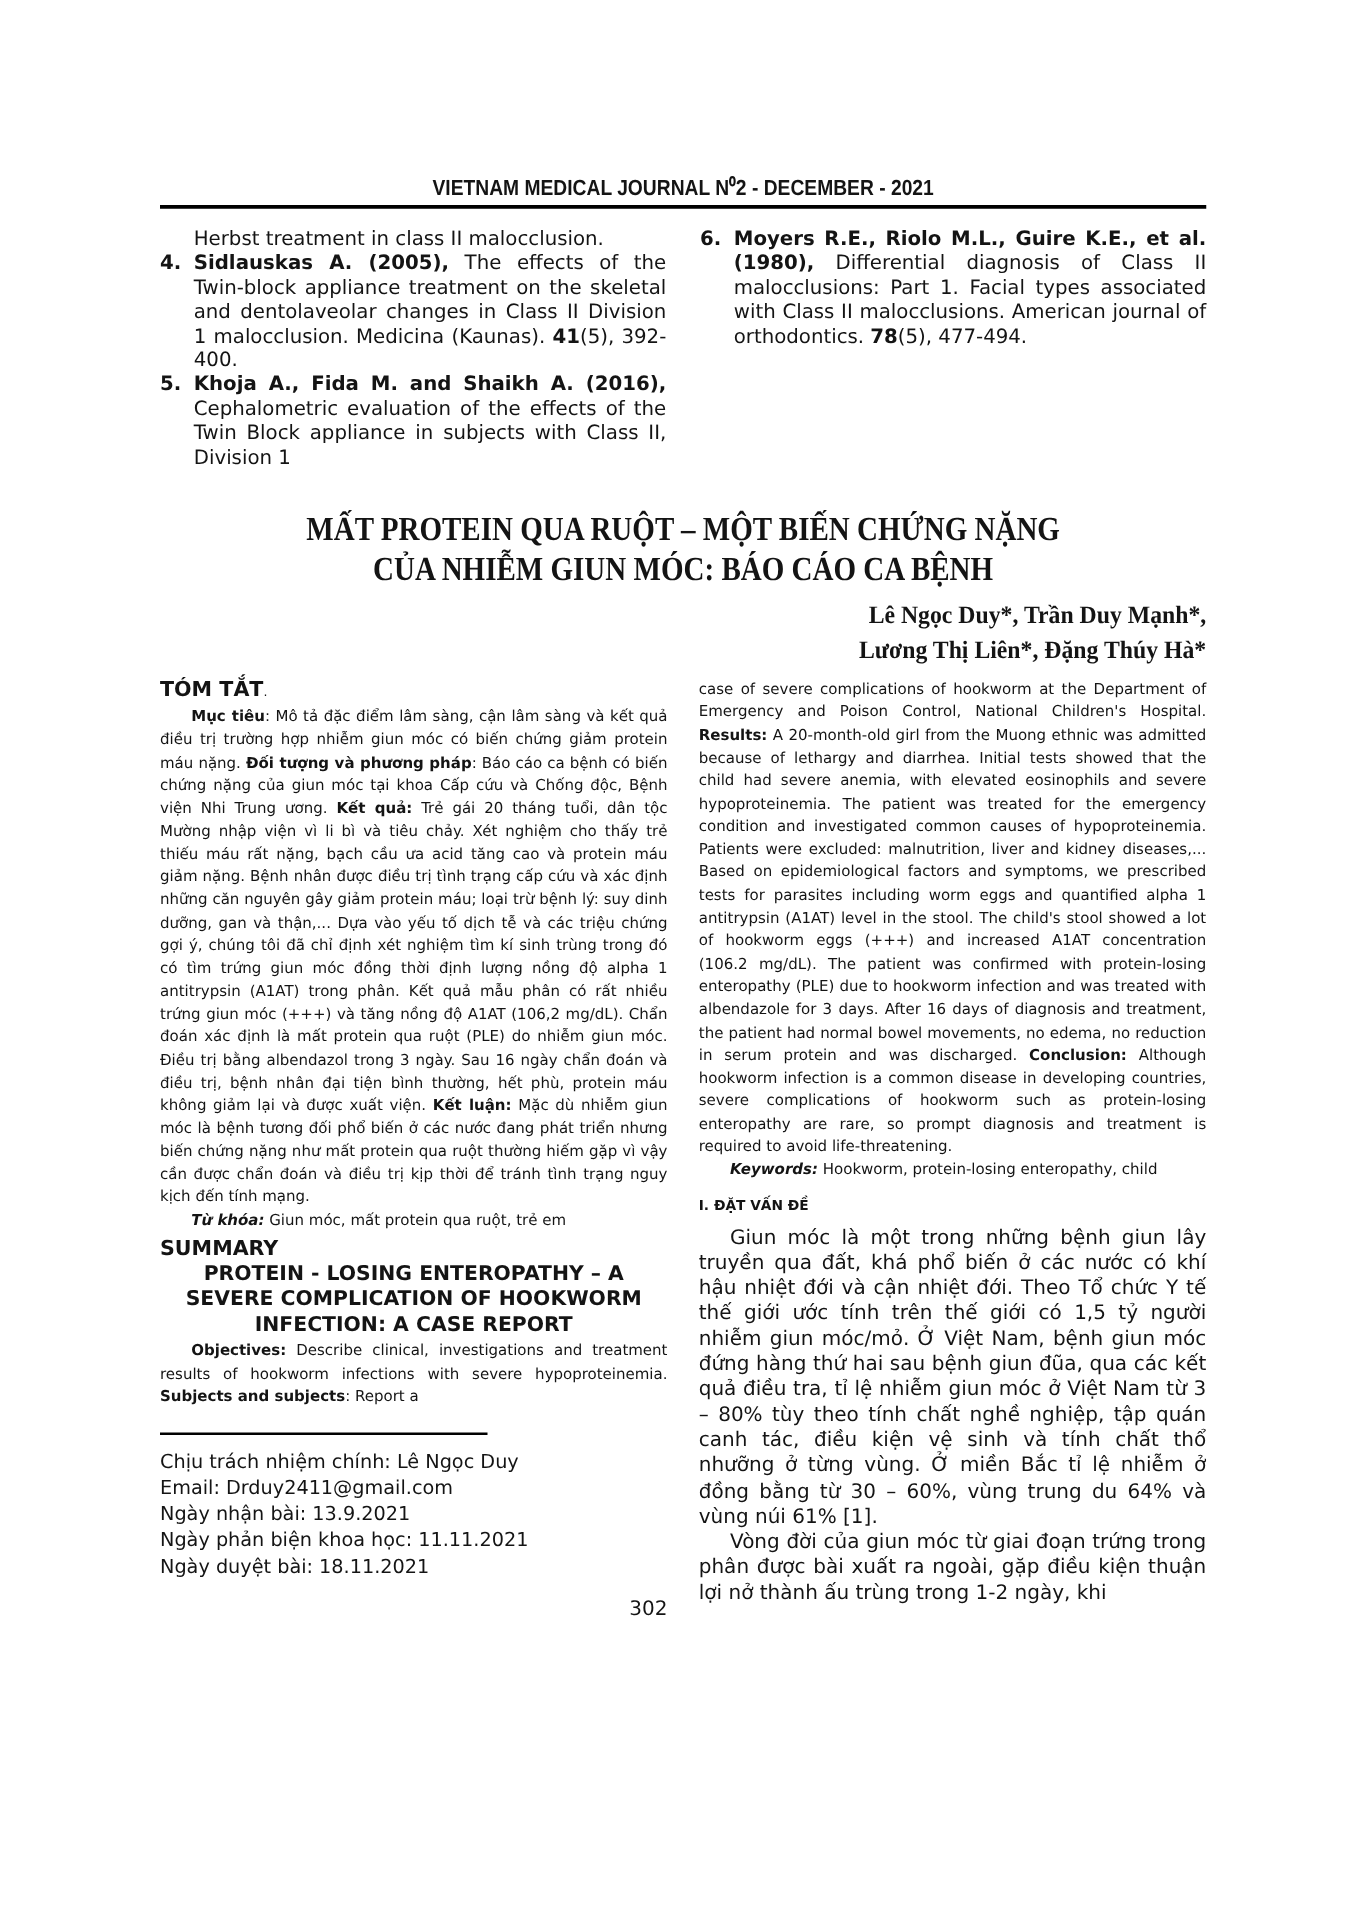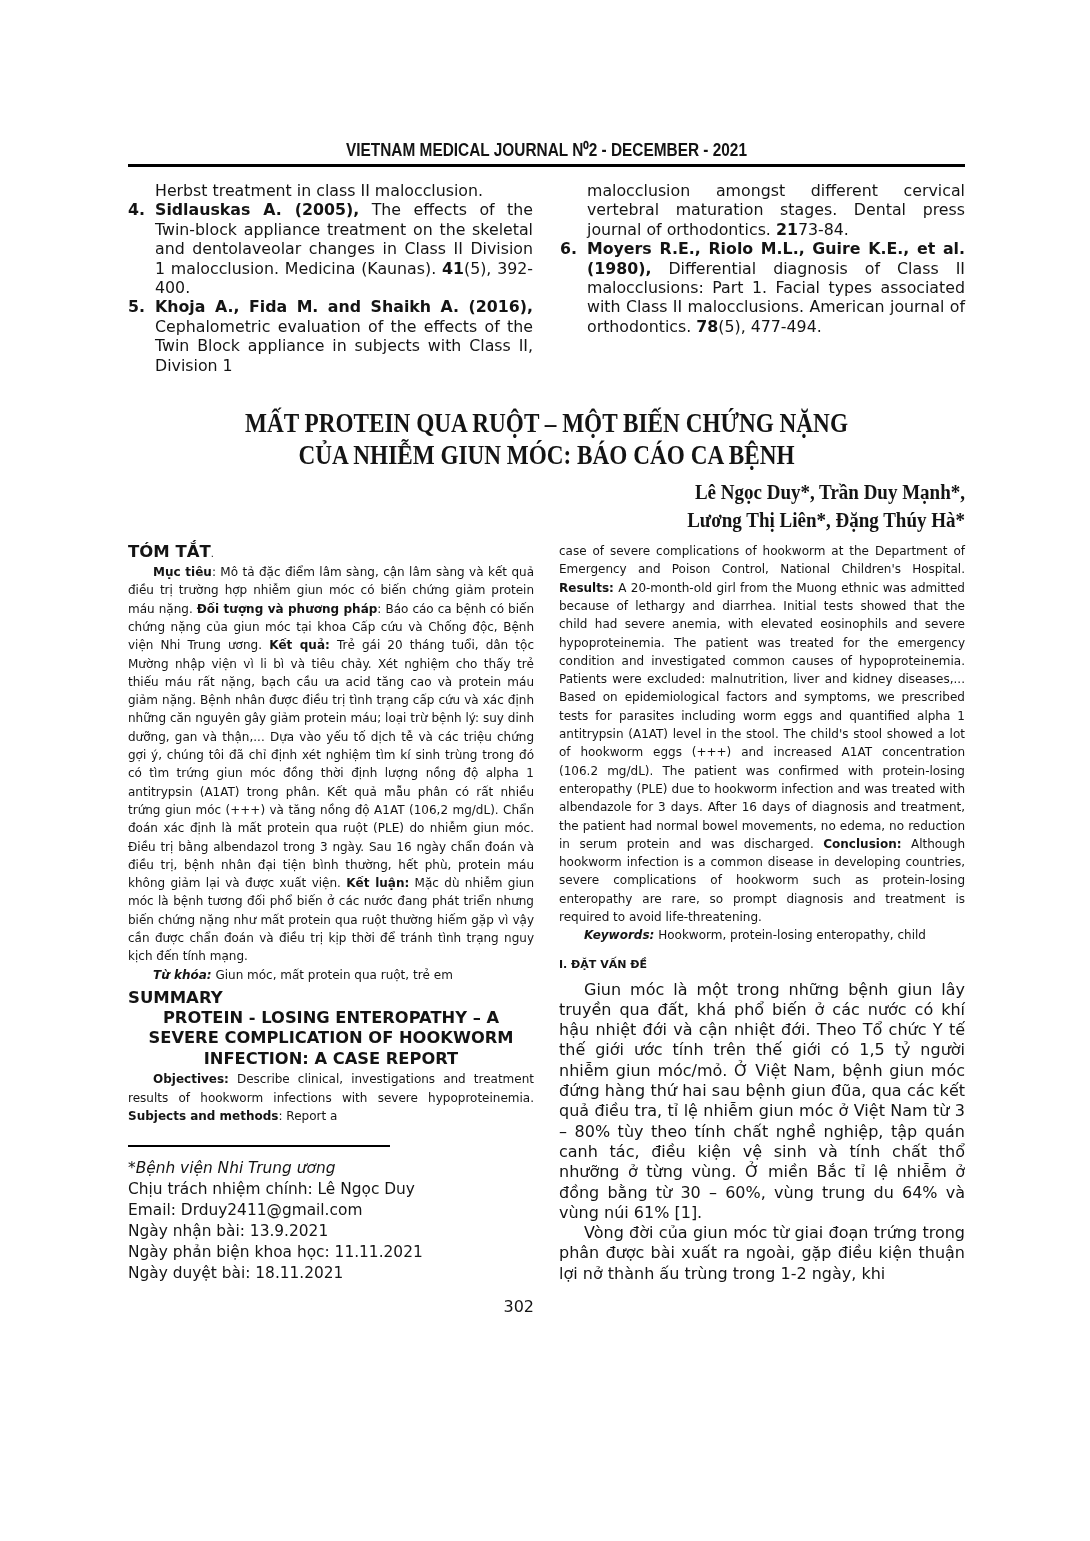--- a/index.html
+++ b/index.html
@@ -70,23 +70,20 @@
         <span class="num">4.</span>
         <span><span class="b">Sidlauskas A. (2005),</span><span> The effects of the Twin-block appliance treatment on the skeletal and dentolaveolar changes in Class II Division 1 malocclusion. Medicina (Kaunas). </span><span class="b">41</span><span>(5), 392-400.</span></span>
       </div>
       <div class="ref">
         <span class="num">5.</span>
         <span><span class="b">Khoja A., Fida M. and Shaikh A. (2016),</span><span> Cephalometric evaluation of the effects of the Twin Block appliance in subjects with Class II, Division 1</span></span>
       </div>
     </div>
     <div class="refcol">
       <div class="ref">
-        <span><span>malocclusion amongst different cervical vertebral maturation stages. Dental press journal of orthodontics. </span><span class="b">21</span><span>73-84.</span></span>
-      </div>
-      <div class="ref">
         <span class="num">6.</span>
         <span><span class="b">Moyers R.E., Riolo M.L., Guire K.E., et al. (1980),</span><span> Differential diagnosis of Class II malocclusions: Part 1. Facial types associated with Class II malocclusions. American journal of orthodontics. </span><span class="b">78</span><span>(5), 477-494.</span></span>
       </div>
     </div>
   </div>
 
   <div class="title">
     <div>MẤT PROTEIN QUA RUỘT – MỘT BIẾN CHỨNG NẶNG</div>
     <div>CỦA NHIỄM GIUN MÓC: BÁO CÁO CA BỆNH</div>
   </div>
@@ -101,26 +98,25 @@
     <div class="col">
       <p class="h-sec"><span>TÓM TẮT</span><span class="dot">.</span></p>
       <div class="small-just">
         <p><span class="b">Mục tiêu</span><span>: Mô tả đặc điểm lâm sàng, cận lâm sàng và kết quả điều trị trường hợp nhiễm giun móc có biến chứng giảm protein máu nặng. </span><span class="b">Đối tượng và phương pháp</span><span>: Báo cáo ca bệnh có biến chứng nặng của giun móc tại khoa Cấp cứu và Chống độc, Bệnh viện Nhi Trung ương. </span><span class="b">Kết quả:</span><span> Trẻ gái 20 tháng tuổi, dân tộc Mường nhập viện vì li bì và tiêu chảy. Xét nghiệm cho thấy trẻ thiếu máu rất nặng, bạch cầu ưa acid tăng cao và protein máu giảm nặng. Bệnh nhân được điều trị tình trạng cấp cứu và xác định những căn nguyên gây giảm protein máu; loại trừ bệnh lý: suy dinh dưỡng, gan và thận,... Dựa vào yếu tố dịch tễ và các triệu chứng gợi ý, chúng tôi đã chỉ định xét nghiệm tìm kí sinh trùng trong đó có tìm trứng giun móc đồng thời định lượng nồng độ alpha 1 antitrypsin (A1AT) trong phân. Kết quả mẫu phân có rất nhiều trứng giun móc (+++) và tăng nồng độ A1AT (106,2 mg/dL). Chẩn đoán xác định là mất protein qua ruột (PLE) do nhiễm giun móc. Điều trị bằng albendazol trong 3 ngày. Sau 16 ngày chẩn đoán và điều trị, bệnh nhân đại tiện bình thường, hết phù, protein máu không giảm lại và được xuất viện. </span><span class="b">Kết luận:</span><span> Mặc dù nhiễm giun móc là bệnh tương đối phổ biến ở các nước đang phát triển nhưng biến chứng nặng như mất protein qua ruột thường hiếm gặp vì vậy cần được chẩn đoán và điều trị kịp thời để tránh tình trạng nguy kịch đến tính mạng.</span></p>
         <p><span class="b i">Từ khóa:</span><span> Giun móc, mất protein qua ruột, trẻ em</span></p>
       </div>
 
       <p class="h-sec summary-h">SUMMARY</p>
       <div class="sum-title">PROTEIN - LOSING ENTEROPATHY – A SEVERE COMPLICATION OF HOOKWORM INFECTION: A CASE REPORT</div>
       <div class="small-just">
-        <p><span class="b">Objectives:</span><span> Describe clinical, investigations and treatment results of hookworm infections with severe hypoproteinemia. </span><span class="b">Subjects and methods</span><span>: Report a</span></p>
+        <p><span class="b">Objectives:</span><span> Describe clinical, investigations and treatment results of hookworm infections with severe hypoproteinemia. </span><span class="b">Subjects and subjects</span><span>: Report a</span></p>
       </div>
 
       <div class="footnote">
         <div class="fn-rule"></div>
-        <div class="i">*Bệnh viện Nhi Trung ương</div>
         <div>Chịu trách nhiệm chính: Lê Ngọc Duy</div>
         <div>Email: Drduy2411@gmail.com</div>
         <div>Ngày nhận bài: 13.9.2021</div>
         <div>Ngày phản biện khoa học: 11.11.2021</div>
         <div>Ngày duyệt bài: 18.11.2021</div>
       </div>
 
       <div class="pagenum">302</div>
     </div>
 

